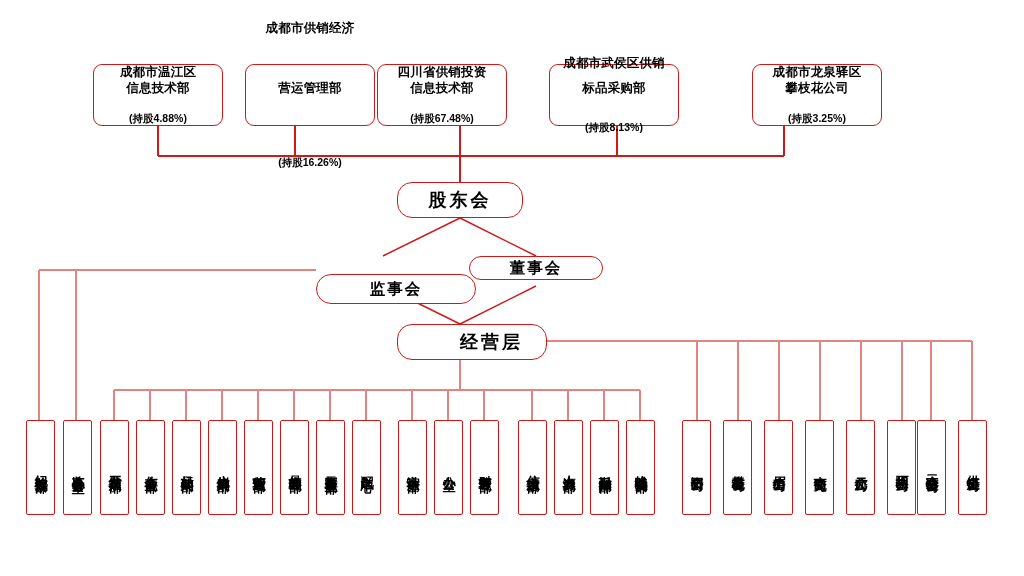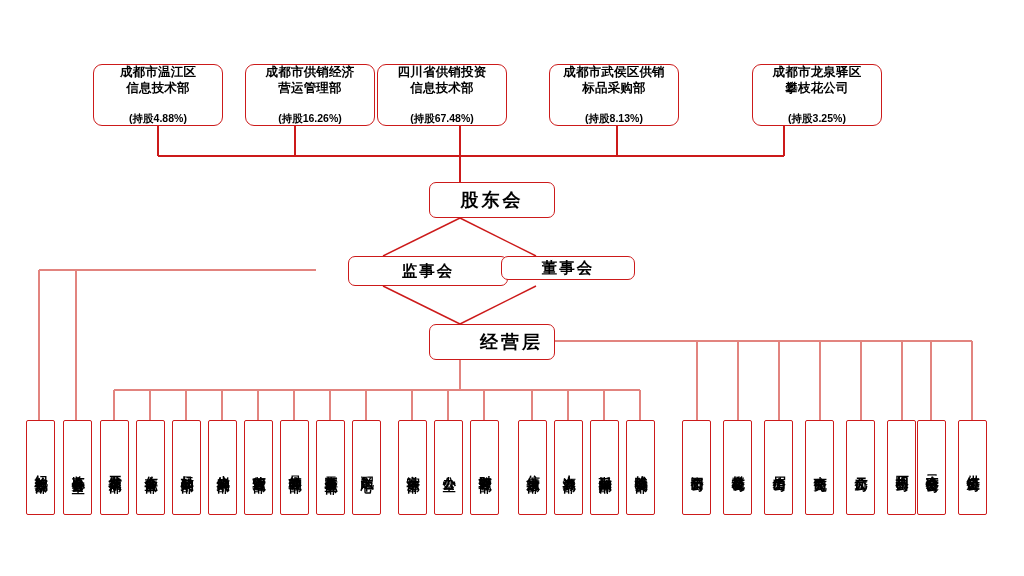--- a/index.html
+++ b/index.html
@@ -32,25 +32,24 @@
     border-width:1.7px;
     width:130px;height:62px;
     flex-direction:column;
     line-height:1.22;
   }
   .sh-name{font-size:12.5px;letter-spacing:.2px;}
   .sh-pct{font-size:10.5px;margin-top:16px;}
 
   
   .mid{
-    border-radius:7px;
+    border-radius:15px;
     border-width:1.8px;
     font-size:18px;
     letter-spacing:3px;
-    margin-left:32px;
   }
   .mid.small{font-size:15.5px;letter-spacing:2px;}
 
   
   .vnode{
     border-radius:2px;
     border-width:1.6px;
     writing-mode:vertical-rl;
     text-orientation:upright;
     font-size:13px;
@@ -122,48 +121,48 @@
       <line x1="931" y1="341" x2="931" y2="420"></line>
       <line x1="972" y1="341" x2="972" y2="420"></line>
     </g>
   </svg>
 
   <div class="node shareholder" style="left:93px;top:64px;">
     <div class="sh-name">成都市温江区</div>
     <div class="sh-name">信息技术部</div>
     <div class="sh-pct">(持股4.88%)</div>
   </div>
-  <div class="node shareholder" style="left:245px;top:64px;">
+  <div class="node shareholder" style="left:245px;top:64px;gap:44px;">
     <div class="sh-name">成都市供销经济</div>
     <div class="sh-name">营运管理部</div>
     <div class="sh-pct">(持股16.26%)</div>
   </div>
   <div class="node shareholder" style="left:377px;top:64px;">
     <div class="sh-name">四川省供销投资</div>
     <div class="sh-name">信息技术部</div>
     <div class="sh-pct">(持股67.48%)</div>
   </div>
-  <div class="node shareholder" style="left:549px;top:64px;">
+  <div class="node shareholder" style="left:549px;top:64px;gap:9px;">
     <div class="sh-name">成都市武侯区供销</div>
     <div class="sh-name">标品采购部</div>
     <div class="sh-pct">(持股8.13%)</div>
   </div>
   <div class="node shareholder" style="left:752px;top:64px;">
     <div class="sh-name">成都市龙泉驿区</div>
     <div class="sh-name">攀枝花公司</div>
     <div class="sh-pct">(持股3.25%)</div>
   </div>
 
   <div class="node mid" style="left:397px;top:182px;width:126px;height:36px;">股东会</div>
 
-  <div class="node mid small" style="left:316px;top:256px;width:160px;height:30px;">监事会</div>
+  <div class="node mid small" style="left:316px;top:274px;width:160px;height:30px;">监事会</div>
 
   <div class="node mid small" style="left:469px;top:256px;width:134px;height:24px;">董事会</div>
 
-  <div class="node mid" style="left:397px;top:324px;width:126px;height:36px;padding-left:39px;">经营层</div>
+  <div class="node mid" style="left:397px;top:324px;width:150px;height:36px;padding-left:39px;">经营层</div>
 
   <div class="node vnode" style="left:26px;top:420px;width:29px;height:95px;">纪检监察部</div>
   <div class="node vnode" style="left:63px;top:420px;width:29px;height:95px;">监事会办公室</div>
 
   <div class="node vnode" style="left:100px;top:420px;width:29px;height:95px;">开发拓展部</div>
   <div class="node vnode" style="left:136px;top:420px;width:29px;height:95px;">合作事业部</div>
   <div class="node vnode" style="left:172px;top:420px;width:29px;height:95px;">标品采购部</div>
   <div class="node vnode" style="left:208px;top:420px;width:29px;height:95px;">生鲜采购部</div>
   <div class="node vnode" style="left:244px;top:420px;width:29px;height:95px;">营运管理部</div>
   <div class="node vnode" style="left:280px;top:420px;width:29px;height:95px;">品类管理部</div>

